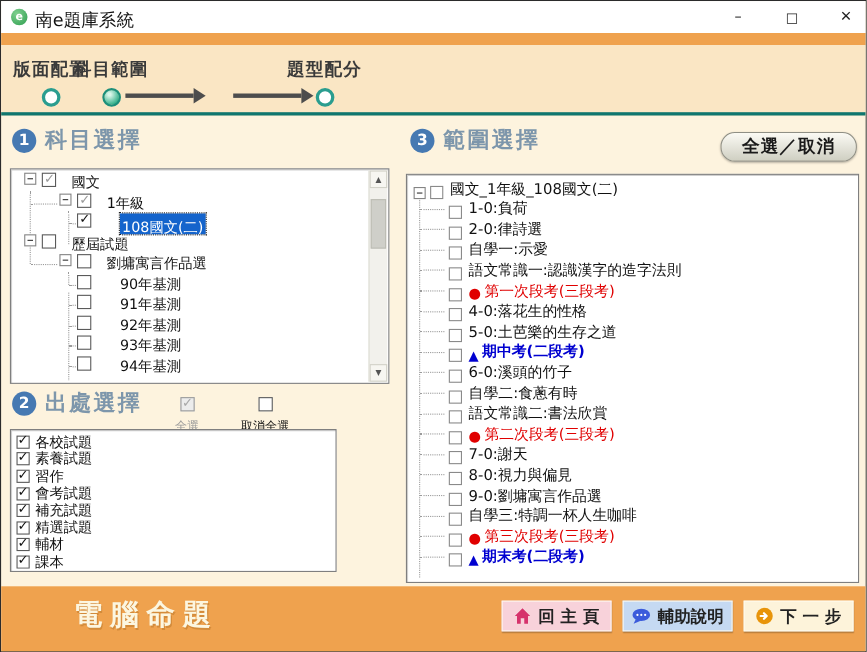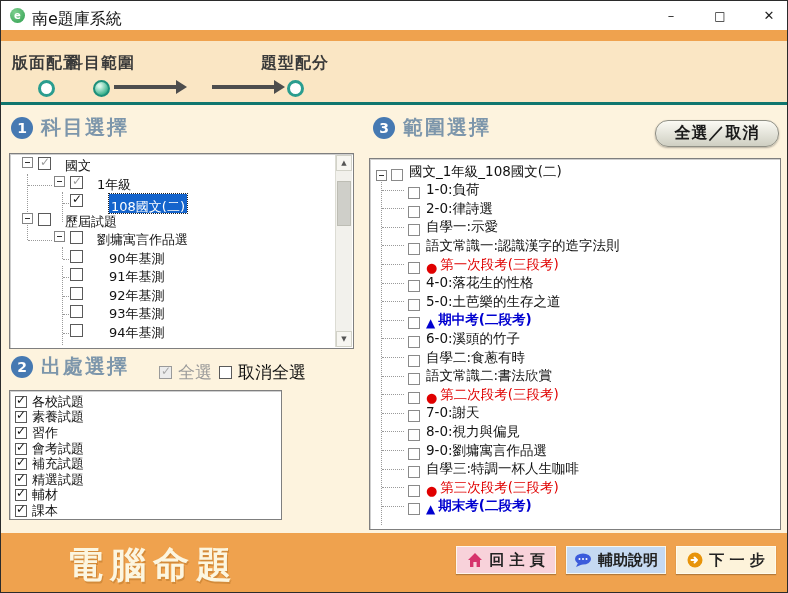--- a/index.html
+++ b/index.html
@@ -29,21 +29,21 @@
 
   
   .phead { position:absolute; display:flex; align-items:center; gap:8px; }
   #h1 { left:10px; top:113px; } #h2 { left:10px; top:352px; } #h3 { left:372px; top:113px; }
   .numcircle { width:22px; height:22px; border-radius:50%; background:var(--num_circle); color:#fff; font-size:14px; font-weight:bold; display:flex; align-items:center; justify-content:center; }
   .ptitle { font-size:20px; font-weight:bold; color:var(--slate); letter-spacing:2px; }
 
   
   .wbox { position:absolute; background:#fff; border:1px solid #7f7f7f; box-shadow:inset 1px 1px 0 #cfcfcf; }
   #subject-box { left:8px; top:152px; width:345px; height:196px; }
-  #source-box  { left:8px; top:389px; width:273px; height:130px;text-decoration:underline; }
+  #source-box  { left:8px; top:389px; width:297px; height:130px;text-decoration:underline; }
   #range-box   { left:368px; top:157px; width:412px; height:372px; }
 
   
   #subject-tree { position:absolute; left:2px; top:2px; right:19px; bottom:2px; overflow:hidden; padding-top:1px; }
   .trow { height:18.5px; display:flex; font-size:13px; color:#111; position:relative; white-space:nowrap; }
   .lv0 { padding-left:10px; } .lv1 { padding-left:42px; } .lv2 { padding-left:58px; }
   .exp { width:11px; height:11px; border:1px solid #848484; background:#fff; margin-right:5px; flex:none; position:relative; }
   .exp::after { content:""; position:absolute; left:2px; top:4px; width:5px; height:1px; background:#333; }
   .chk { width:13px; height:13px; border:1px solid #5a5a5a; background:#fff; flex:none; position:relative; }
   .chk.on::after, .chk.mixed::after { content:"✓"; position:absolute; left:1px; top:-3px; font-size:12px; font-weight:bold; color:#111; }
@@ -60,21 +60,21 @@
   .lv2::before { content:""; position:absolute; left:51px; top:9px; width:6px; border-top:1px dotted #9a9a9a; }
 
   
   .scrollbar { position:absolute; top:1px; right:1px; bottom:1px; width:17px; background:#f2f1ec; border-left:1px solid #dcdcd4; }
   .sb-btn { position:absolute; left:0; right:0; height:16px; background:#f7f6f1; border:1px solid #d2d2c8; color:#555; font-size:7px; text-align:center; line-height:15px; }
   .sb-btn.up { top:0; } .sb-btn.down { bottom:0; }
   .sb-btn.up::after { content:"▲"; } .sb-btn.down::after { content:"▼"; }
   .sb-thumb { position:absolute; left:1px; right:1px; top:26px; height:45px; background:#cfcfc9; border:1px solid #bdbdb4; }
 
   
-  .inline-check { position:absolute; display:flex; align-items:center; gap:6px; font-size:17px; }
+  .inline-check { position:absolute; display:flex; align-items:center; gap:6px; font-size:11px;flex-direction:column; }
   #select-all { left:158px; top:360px; color:#9a9a9a; }
   #deselect-all { left:218px; top:360px; color:#111; }
 
   
   #source-list { position:absolute; inset:2px; overflow:hidden; padding-top:1px; }
   .srow { height:15.6px; display:flex; align-items:center; font-size:13px; color:#111; padding-left:3px; }
   .srow .chk { width:12px; height:12px; margin-right:5px; }
   .srow .chk.on::after { top:-4px; left:0; }
 
   
@@ -90,21 +90,21 @@
   .rrow.child::before { content:""; position:absolute; left:10px; top:9px; width:22px; border-top:1px dotted #9a9a9a; }
   #v-r { left:9px; top:16px; height:348px; }
   .marker { margin-right:3px; line-height:1; }
   .marker.exam-red { color:var(--exam_red); font-size:13px; }
   .marker.exam-blue { color:var(--exam_blue); font-size:12px; }
   .rlbl.exam-red { color:var(--exam_red); }
   .rlbl.exam-blue { color:var(--exam_blue);font-weight:bold; }
 
   
   #footer { position:absolute; left:0; top:532px; right:0; height:61px; background:var(--orange); }
-  #brand { position:absolute; left:66px; top:8px; font-size:36px; font-weight:bold; color:var(--footer_text); letter-spacing:7px; text-shadow:1px 2px 0 rgba(170,105,30,.4); }
+  #brand { position:absolute; left:66px; top:8px; font-size:26px; font-weight:bold; color:var(--footer_text); letter-spacing:7px; text-shadow:1px 2px 0 rgba(170,105,30,.4); }
   .fbtn { position:absolute; top:13px; height:28px; width:100px; display:flex; align-items:center; justify-content:center; gap:6px; font-size:15px; font-weight:bold; color:#222; border:1px solid rgba(255,252,240,.85); box-shadow:0 1px 1px rgba(0,0,0,.25); cursor:default; }
   #btn-home { left:455px; background:var(--btn_pink); }
   #btn-help { left:565px; background:var(--btn_blue); }
   #btn-next { left:675px; background:var(--btn_cream); }
   .fbtn svg { flex:none; }
 </style>
 </head>
 <body>
 
 <div id="window">

